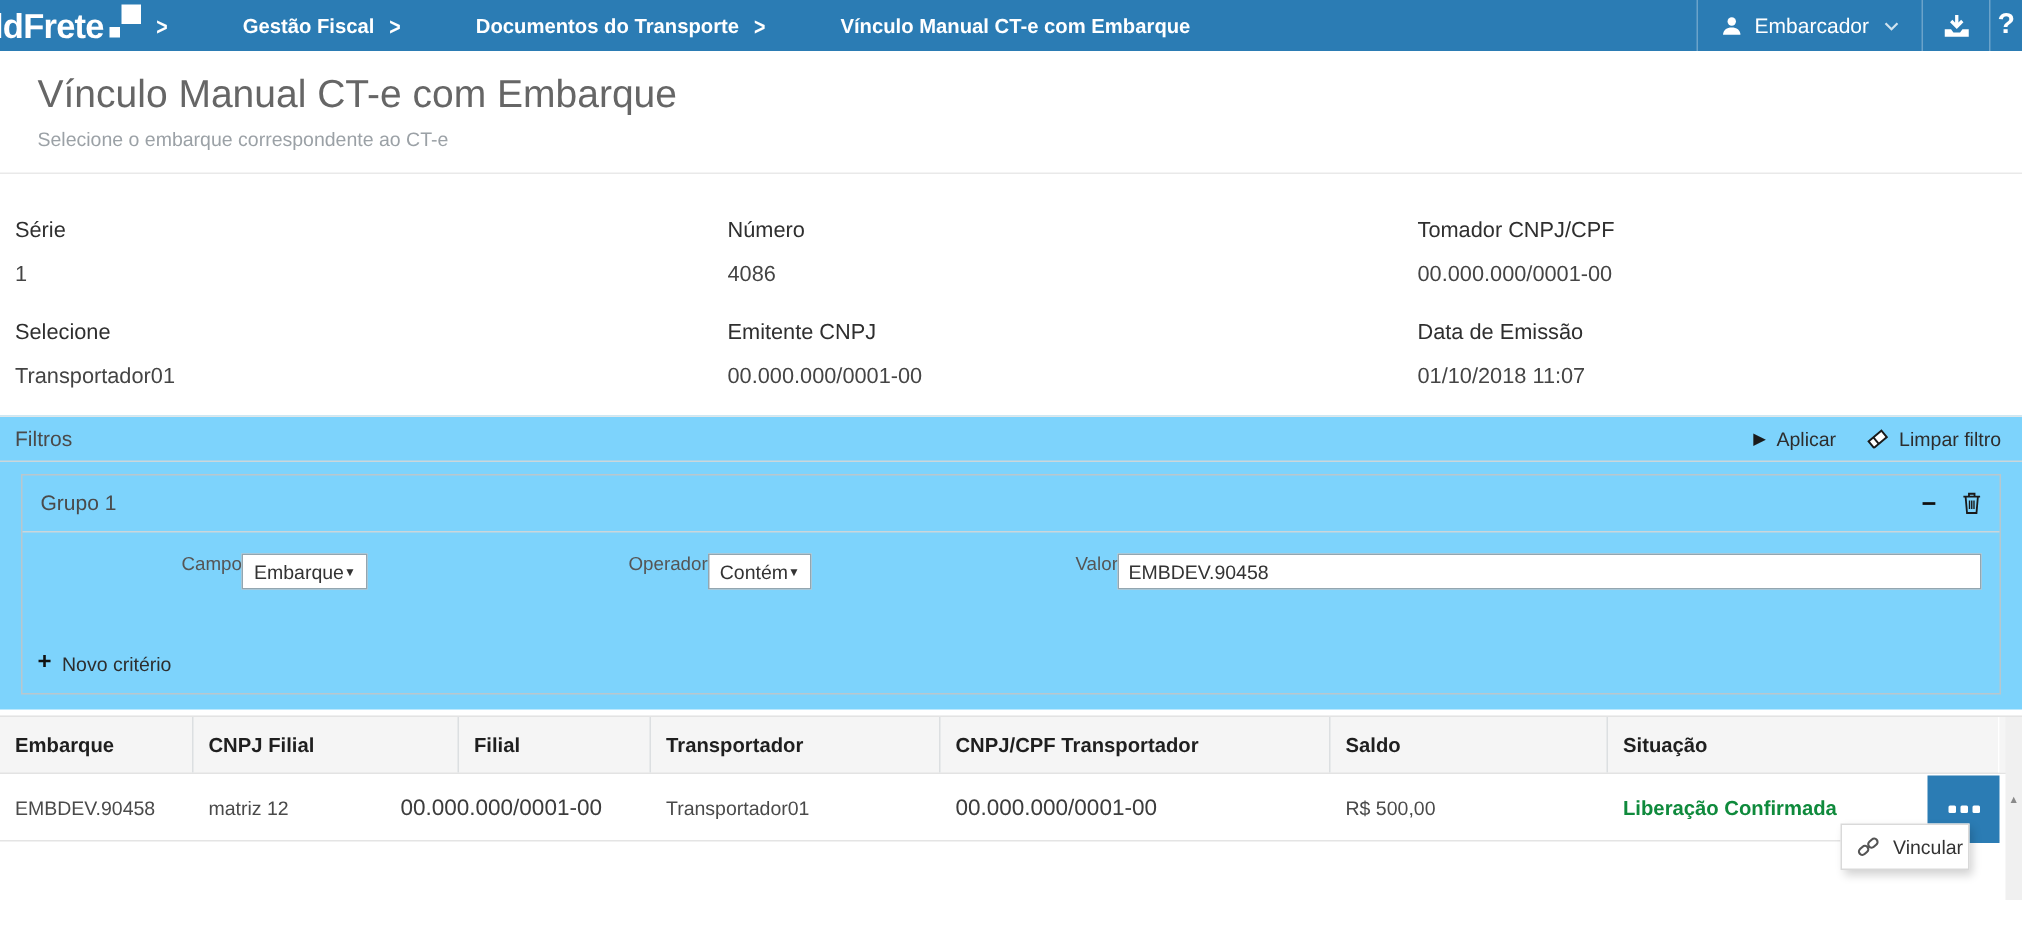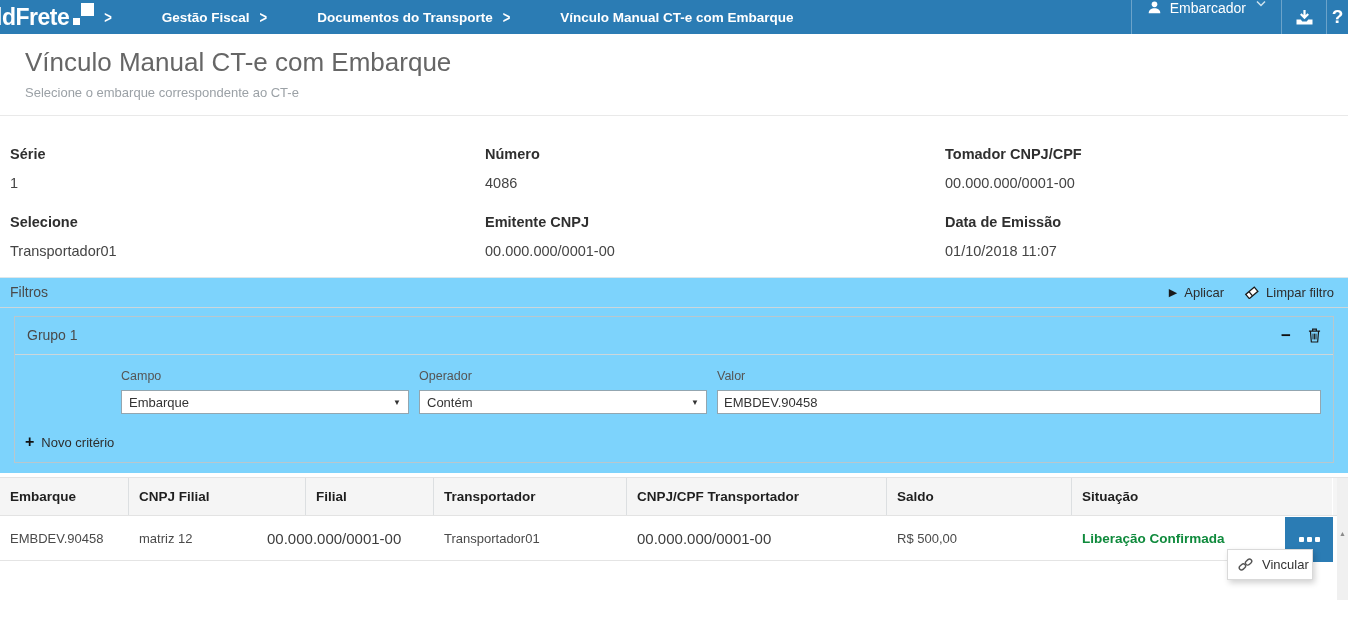--- a/index.html
+++ b/index.html
@@ -11,58 +11,58 @@
   .topbar { position: absolute; top: 0; left: 0; width: 1348px; height: 34px;
             background: #2b7cb4; display: flex; align-items: center; color: #fff; }
   .logo { font-size: 23px; font-weight: 700; letter-spacing: -0.5px; margin-left: -4px; white-space: nowrap; }
   .logo-mark { position: relative; width: 22px; height: 25px; margin: 0 10px 7px 3px; flex: none; }
   .logo-mark .sq-big  { position: absolute; right: 0; top: 2px; width: 13px; height: 13px; background: #fff; }
   .logo-mark .sq-small{ position: absolute; left: 1px; top: 17px; width: 7px; height: 7px; background: #fff; }
   .crumbs { display: flex; align-items: center; gap: 10px; font-size: 13.5px; font-weight: 700; }
   .crumbs .sep { font-weight: 700; font-size: 13px; transform: scaleY(1.25); display: inline-block; }
   .crumbs .crumb { color: #fff; text-decoration: none; cursor: pointer; white-space: nowrap; margin-left: 40px; }
   .tb-right { margin-left: auto; display: flex; align-items: stretch; height: 34px; }
-  .tb-user { display: flex; gap: 8px; padding: 0 15px;
+  .tb-user { display: flex; align-items: center; gap: 8px; padding: 0 15px;
              border-left: 1px solid rgba(255,255,255,0.30); font-size: 14px; cursor: pointer; }
   .tb-btn  { width: 45px; display: flex; align-items: center; justify-content: center;
              border-left: 1px solid rgba(255,255,255,0.30); cursor: pointer; }
   .tb-help { width: 22px; display: flex; align-items: center; justify-content: center;
              border-left: 1px solid rgba(255,255,255,0.30); font-size: 19px; font-weight: 700; cursor: pointer; }
 
   
   .page-head { position: absolute; top: 34px; left: 0; width: 1348px; height: 82px;
                padding: 13px 0 0 25px; border-bottom: 1px solid #e9e9e9; }
   .page-title { font-size: 26px; font-weight: 400; color: #666; }
   .page-sub   { margin-top: 7px; font-size: 13px; color: #9ba1a6; }
 
   
   .details { position: absolute; top: 116px; left: 0; width: 1348px; height: 161px; }
   .details .col { position: absolute; top: 30px; }
   .details .col1 { left: 10px; } .details .col2 { left: 485px; } .details .col3 { left: 945px; }
-  .f-label { font-size: 14.5px; font-weight: 700; color: #2f2f2f; height: 17px; }
+  .f-label { font-size: 14.5px; font-weight: 400; color: #2f2f2f; height: 17px; }
   .f-value { font-size: 14.5px; color: #444; margin: 12px 0 22px; height: 17px; }
 
   
   .filters { position: absolute; top: 277px; left: 0; width: 1348px; height: 196px;
              background: #7dd3fc; border-top: 1px solid #dfe7ea; }
   .filters-head { position: relative; height: 30px; border-bottom: 1px solid #ccd6da; }
   .filters-title { line-height: 29px; padding-left: 10px; font-size: 14px; color: #4a4a4a; }
   .filters-actions { position: absolute; right: 14px; top: 0; height: 29px;
                      display: flex; align-items: center; gap: 20px; }
   .f-act { display: flex; align-items: center; gap: 7px; font-size: 13px; color: #2d2d2d; cursor: pointer; }
   .play-glyph { font-size: 11px; color: #1a1a1a; }
   .group { position: absolute; left: 14px; right: 14px; top: 38px; bottom: 10px;
            border: 1px solid #b9c7cd; }
   .group-head { position: relative; height: 38px; border-bottom: 1px solid #ccd6da; padding: 0 12px; }
   .group-title { line-height: 37px; font-size: 14px; color: #4a4a4a; }
   .group-icons { position: absolute; right: 12px; top: 0; height: 37px; display: flex; align-items: center; gap: 17px; }
   .minus-glyph { font-size: 17px; font-weight: 700; color: #111; cursor: pointer; line-height: 1; }
   .icon-btn { cursor: pointer; display: flex; align-items: center; }
   .criteria { position: absolute; left: 106px; right: 12px; top: 52px; display: flex; gap: 10px; }
-  .fld { display: flex; flex-direction: column; }
+  .fld { display: flex; flex-direction: row; }
   .fld.w288 { width: 288px; flex: none; }
   .fld.grow { flex: 1; }
   .fld-label { font-size: 12.5px; color: #555; margin-bottom: 7px; }
   .select { height: 24px; border: 1px solid #93a6b0; background: #fff; display: flex;
             align-items: center; justify-content: space-between; padding: 0 7px;
             font-size: 13px; color: #333; cursor: pointer; }
   .select .arrow { font-size: 8px; color: #333; }
   .text-input { height: 24px; width: 100%; border: 1px solid #93a6b0; background: #fff;
                 padding: 0 6px; font-size: 13px; color: #333; font-family: "Liberation Sans", sans-serif; }
   .new-criteria { position: absolute; left: 10px; bottom: 12px; display: flex; align-items: center;

